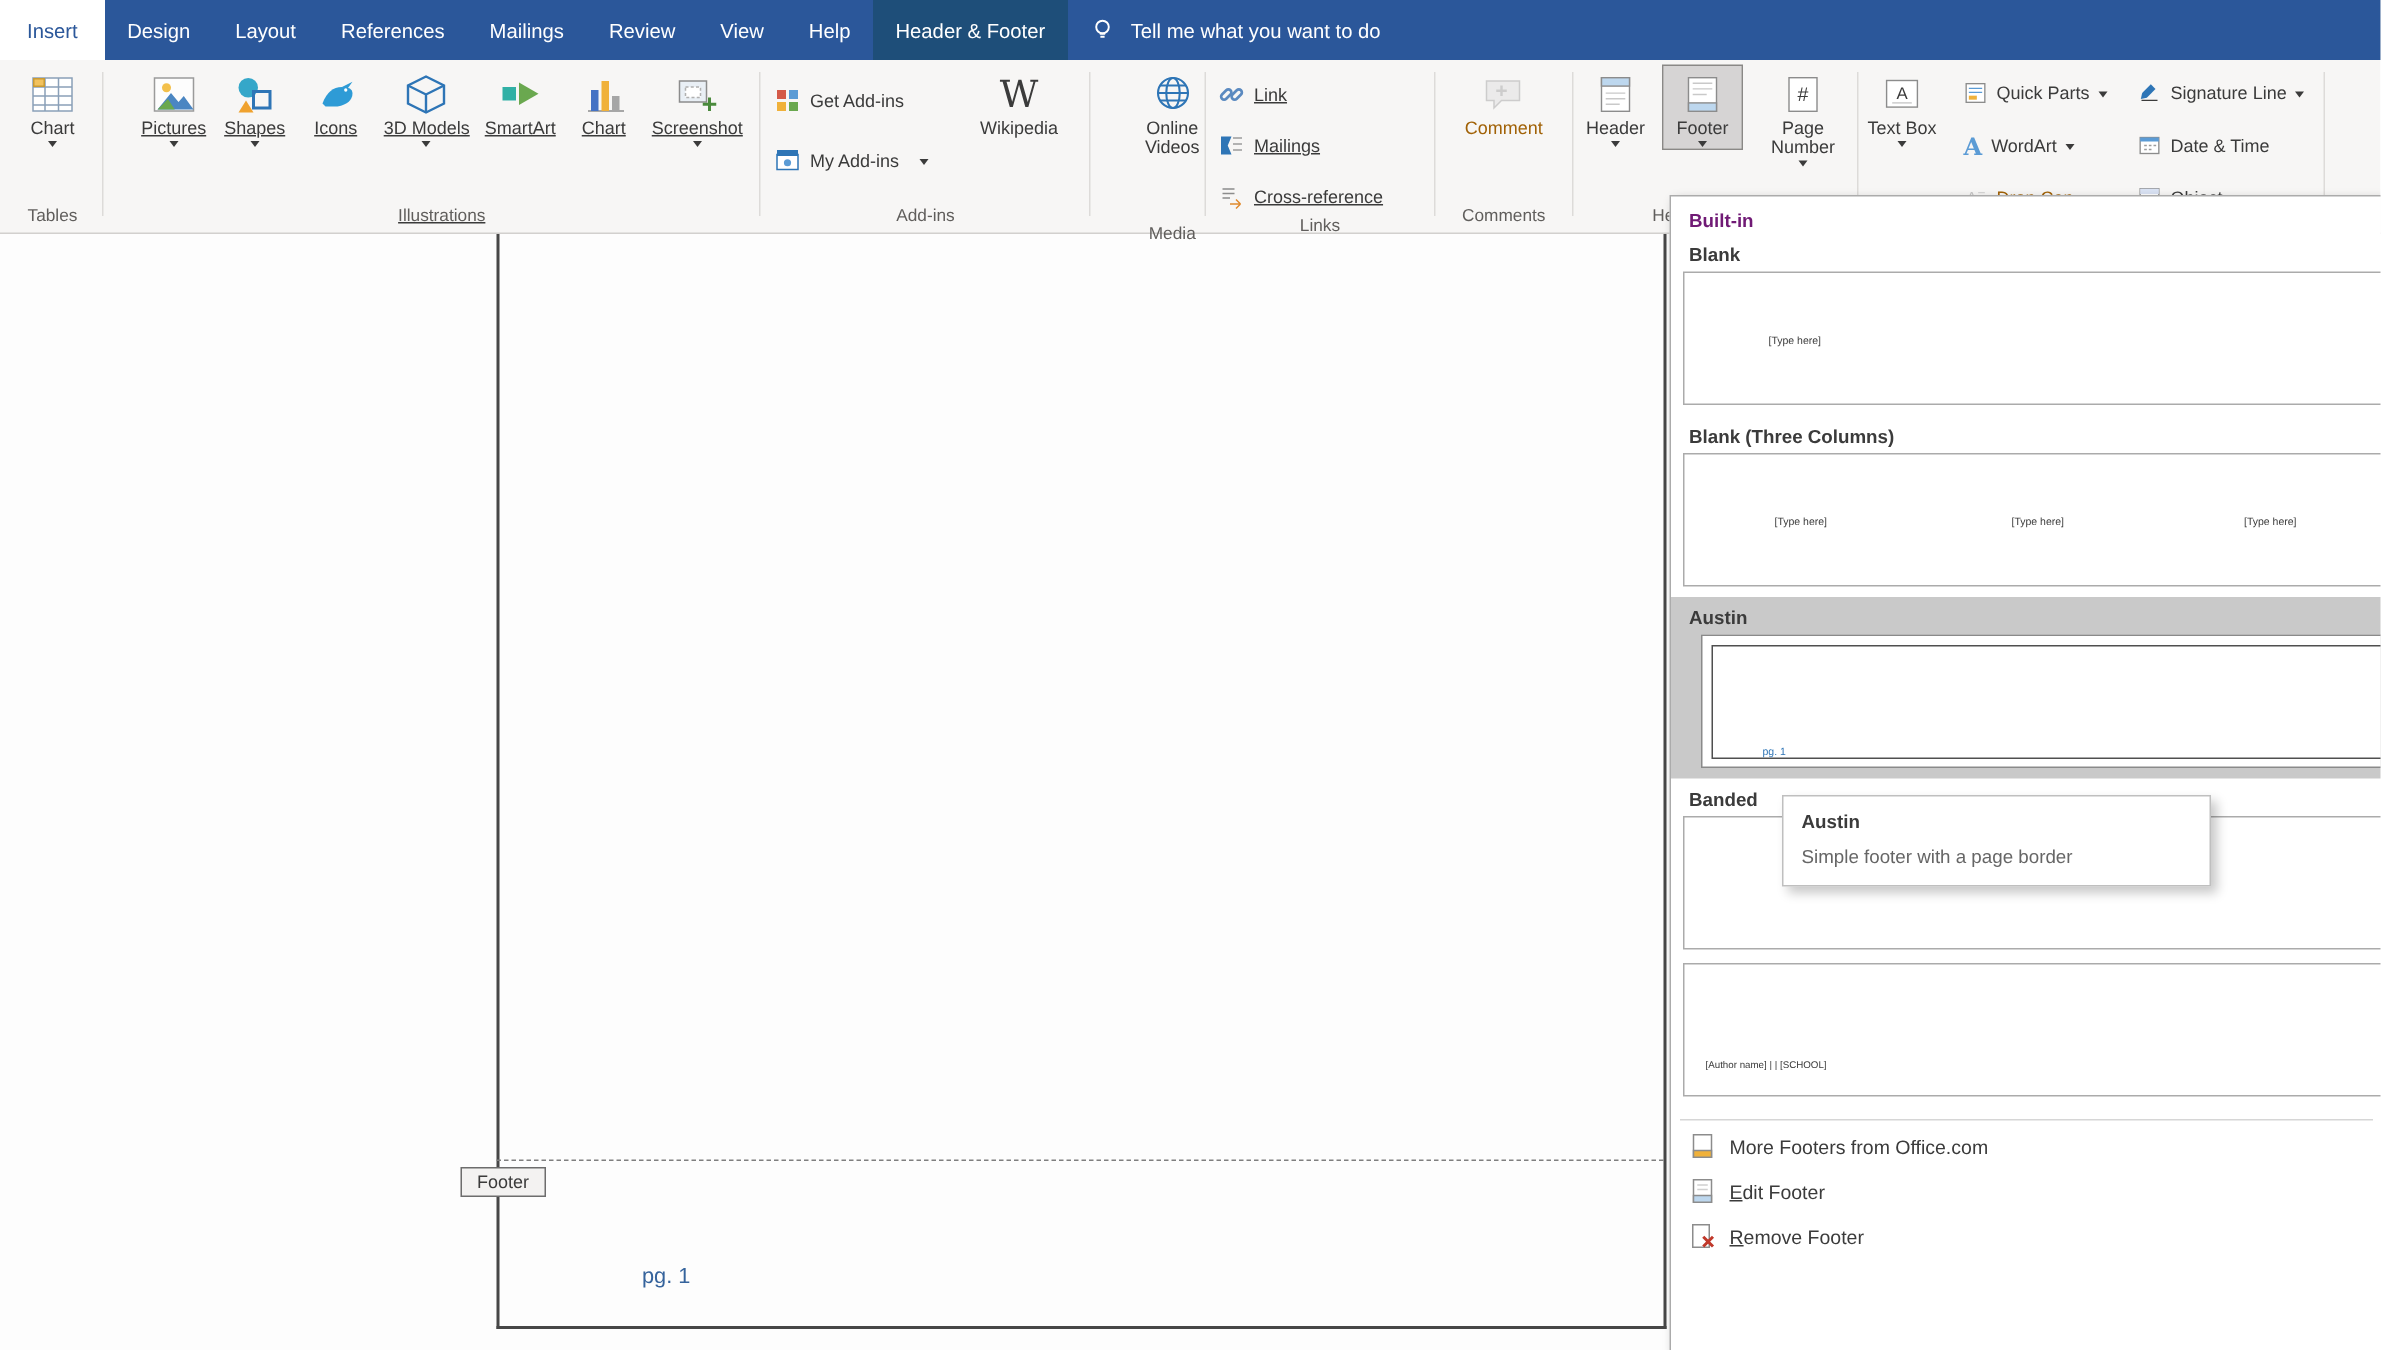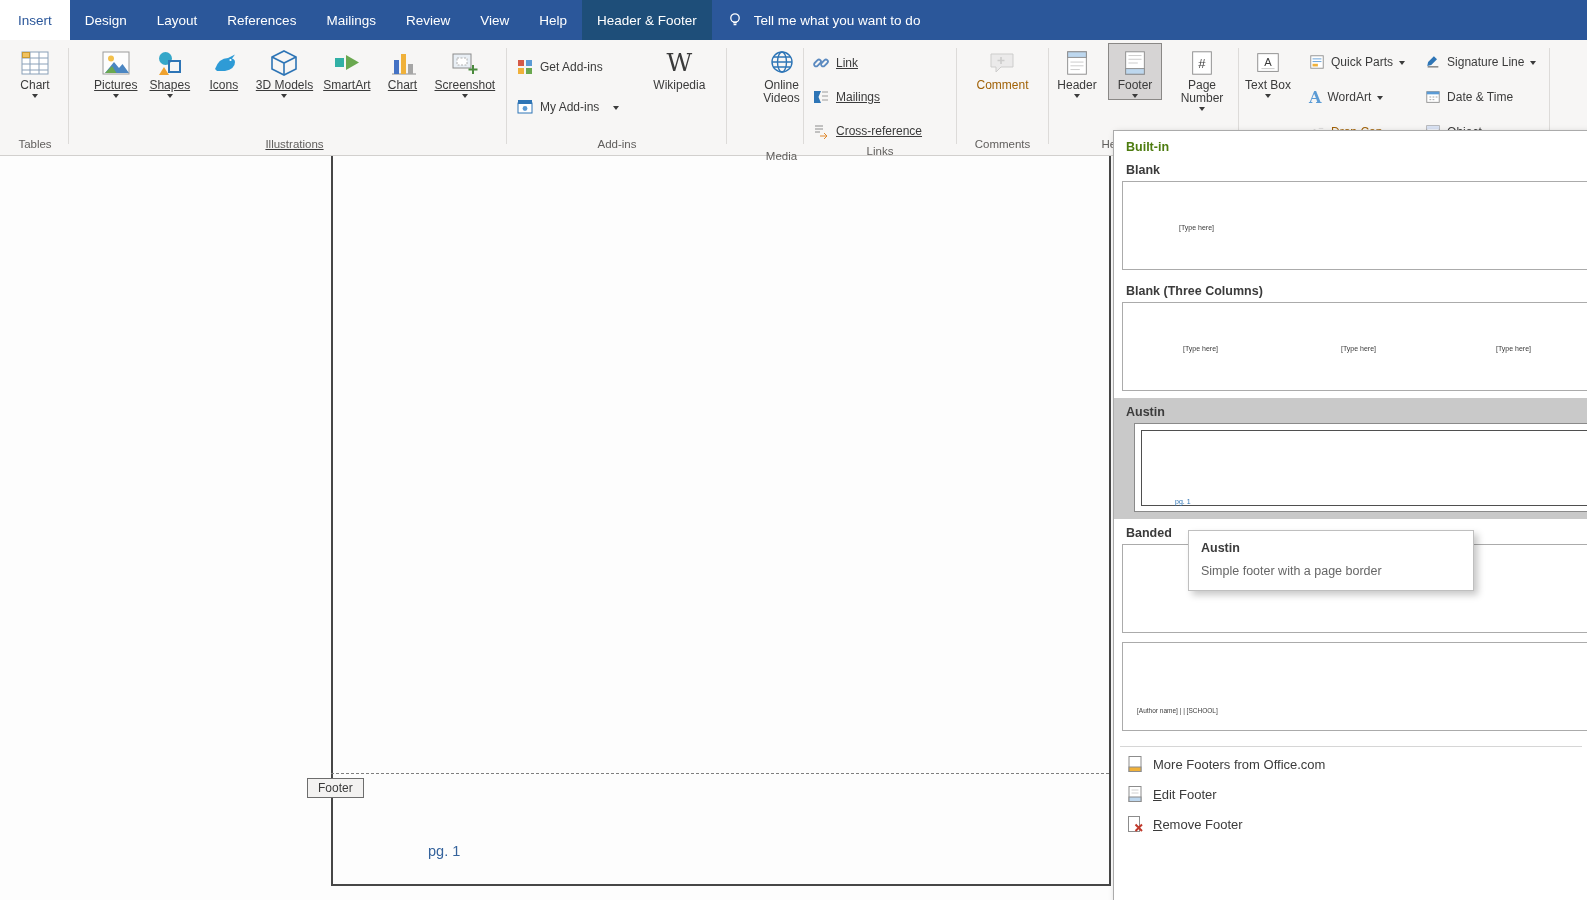--- a/index.html
+++ b/index.html
@@ -36,21 +36,21 @@
   .pageborder-v{position:absolute;top:0;width:2px;background:#474747;}
   .pageborder-h{position:absolute;height:2px;background:#474747;}
   .footer-boundary{position:absolute;border-top:1px dashed #7f7f7f;}
   .footer-tag{position:absolute;border:1px solid #6d6d6d;background:#f3f2f1;font-size:12px;
     padding:2px 10px;color:#3b3b3b;}
   .pgnum{position:absolute;font-size:14.5px;color:#35639c;}
   
   .menu{position:absolute;left:1113px;top:130px;width:474px;height:770px;background:#fff;
     border:1px solid #ababab;box-shadow:3px 3px 7px rgba(0,0,0,.28);z-index:50;overflow:hidden;
     color:#3b3b3b;font-size:13px;}
-  .menu-section{font-weight:bold;color:#4d7c0f;font-size:12.5px;padding:9px 0 2px 12px;}
+  .menu-section{font-weight:bold;color:#701a75;font-size:12.5px;padding:9px 0 2px 12px;}
   .gitem{padding:2px 12px 7px 8px;}
   .gitem .gname{font-weight:bold;font-size:12.5px;padding:5px 0 4px 4px;}
   .gitem.selected{background:#c9c9c9;}
   .gprev{width:478px;height:87px;border:1px solid #ababab;background:#fff;position:relative;}
   .austin-prev{margin-left:12px;width:470px;border-color:#8a8a8a;}
   .tiny{position:absolute;font-size:7px;color:#3b3b3b;white-space:nowrap;}
   .pborder{position:absolute;left:6px;top:6px;bottom:5px;right:-20px;border:1.5px solid #4f4f4f;}
   .austin-num{position:absolute;left:40px;bottom:6px;font-size:7px;color:#2e74b5;}
   .msep{border-top:1px solid #d6d6d6;margin:8px 6px 2px 6px;}
   .mitem{display:flex;align-items:center;gap:9px;height:30px;padding-left:12px;font-size:13px;}

